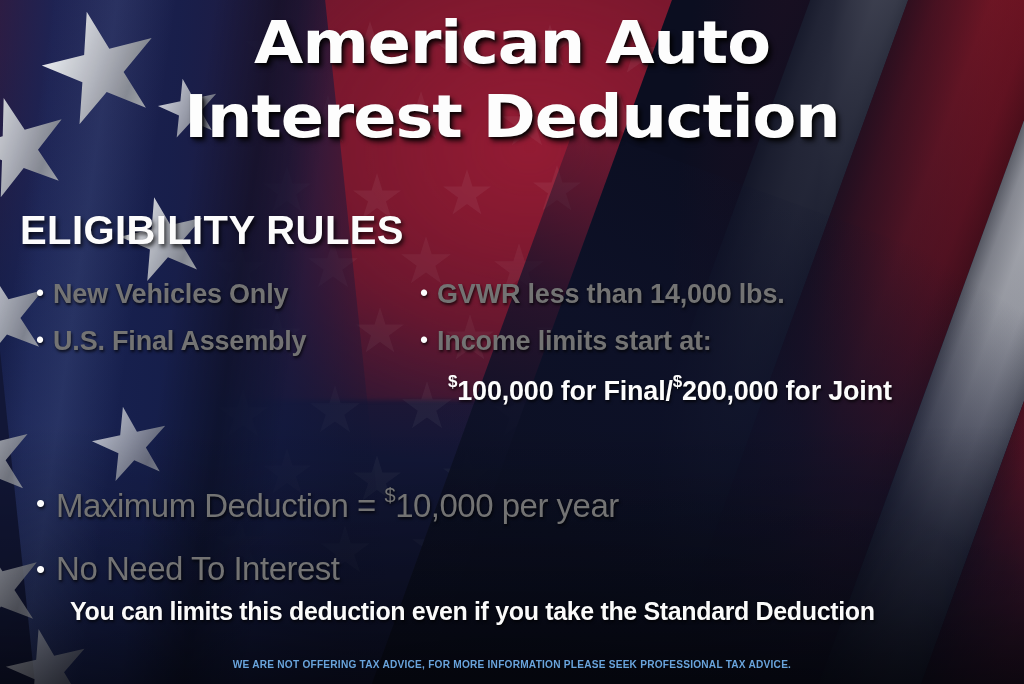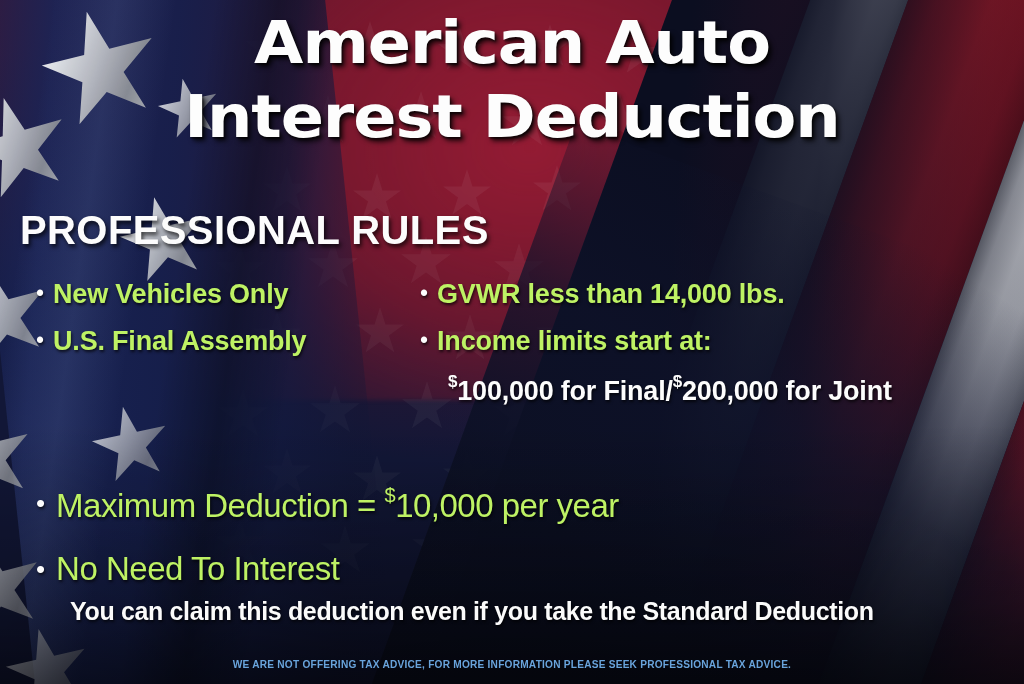--- a/index.html
+++ b/index.html
@@ -151,21 +151,21 @@
   }
 
   .bullet-row{ position:absolute; display:flex; align-items:flex-start; }
   .dot{
     color:#fdfdfd;
     line-height:1;
     text-shadow:1px 2px 3px rgba(0,0,0,.7);
     flex:0 0 auto;
   }
   .btext{
-    color:#bef264;
+    color:#737373;
     text-shadow:1px 2px 3px rgba(0,0,0,.72);
     white-space:nowrap;
   }
 
   
   .elig .dot{ font-size:23px; margin-right:9px; padding-top:3px; }
   .elig .btext{ font-size:27px; font-weight:700; letter-spacing:-.2px; }
 
   #eligA0{ left:36px;  top:279px; }
   #eligA1{ left:36px;  top:326px; }
@@ -302,21 +302,21 @@
     </div>
   <div class="stripe-fade"></div>
   <div class="corner-dark"></div>
   <div class="vignette"></div>
 
   <div class="content">
 
     <div class="title" id="title-l1">American Auto</div>
     <div class="title" id="title-l2">Interest Deduction</div>
 
-    <div class="heading">PROFESSIONAL RULES</div>
+    <div class="heading">ELIGIBILITY RULES</div>
 
     <div class="bullet-row elig" id="eligA0">
       <span class="dot">•</span>
       <span class="btext">New Vehicles Only</span>
     </div>
     <div class="bullet-row elig" id="eligA1">
       <span class="dot">•</span>
       <span class="btext">U.S. Final Assembly</span>
     </div>
 
@@ -336,17 +336,17 @@
     <div class="bullet-row big" id="big0">
       <span class="dot">•</span>
       <span class="btext"><span>Maximum Deduction = </span><span class="sup">$</span><span>10,000</span><span> per year</span></span>
     </div>
 
     <div class="bullet-row big" id="big1">
       <span class="dot">•</span>
       <span class="btext">No Need To Interest</span>
     </div>
 
-    <div class="note">You can claim this deduction even if you take the Standard Deduction</div>
+    <div class="note">You can limits this deduction even if you take the Standard Deduction</div>
 
     <div class="disclaimer">WE ARE NOT OFFERING TAX ADVICE, FOR MORE INFORMATION PLEASE SEEK PROFESSIONAL TAX ADVICE.</div>
   </div>
 </div>
 
 </body></html>

